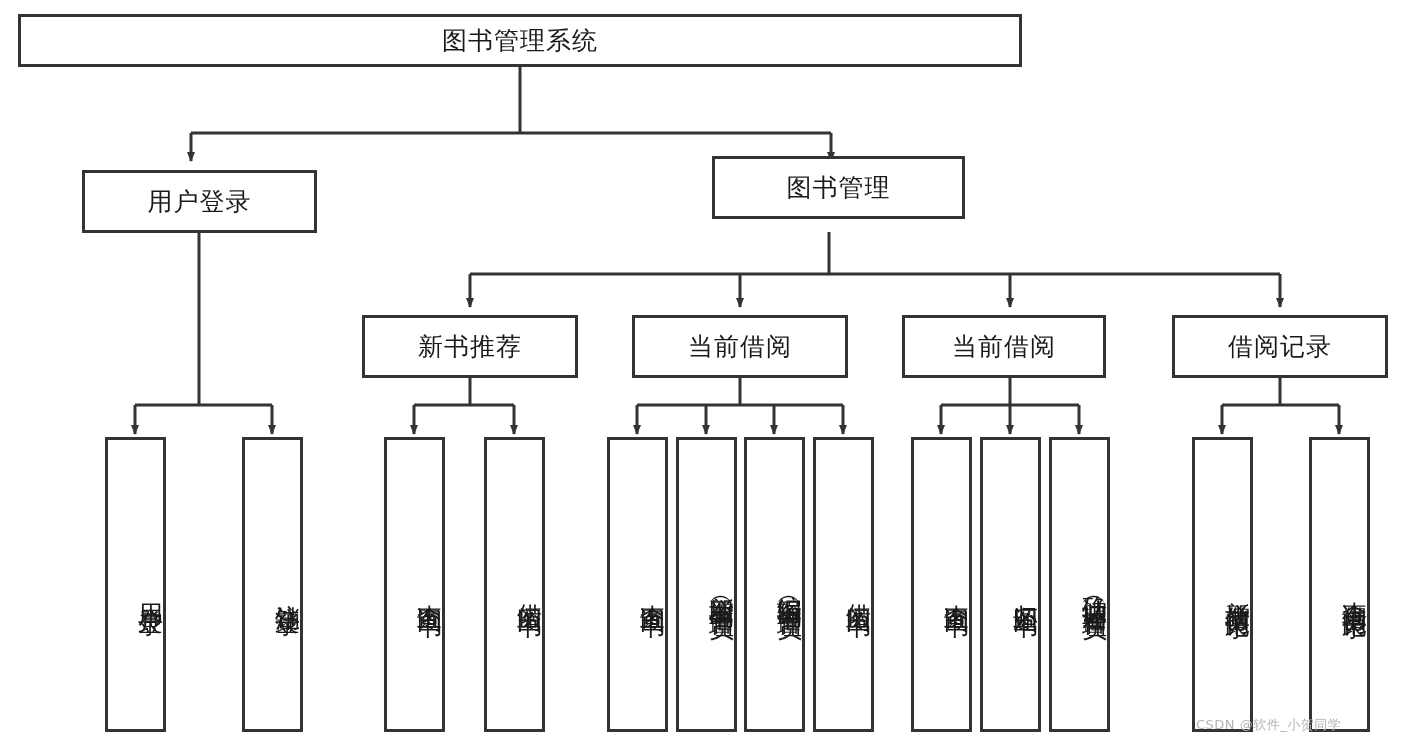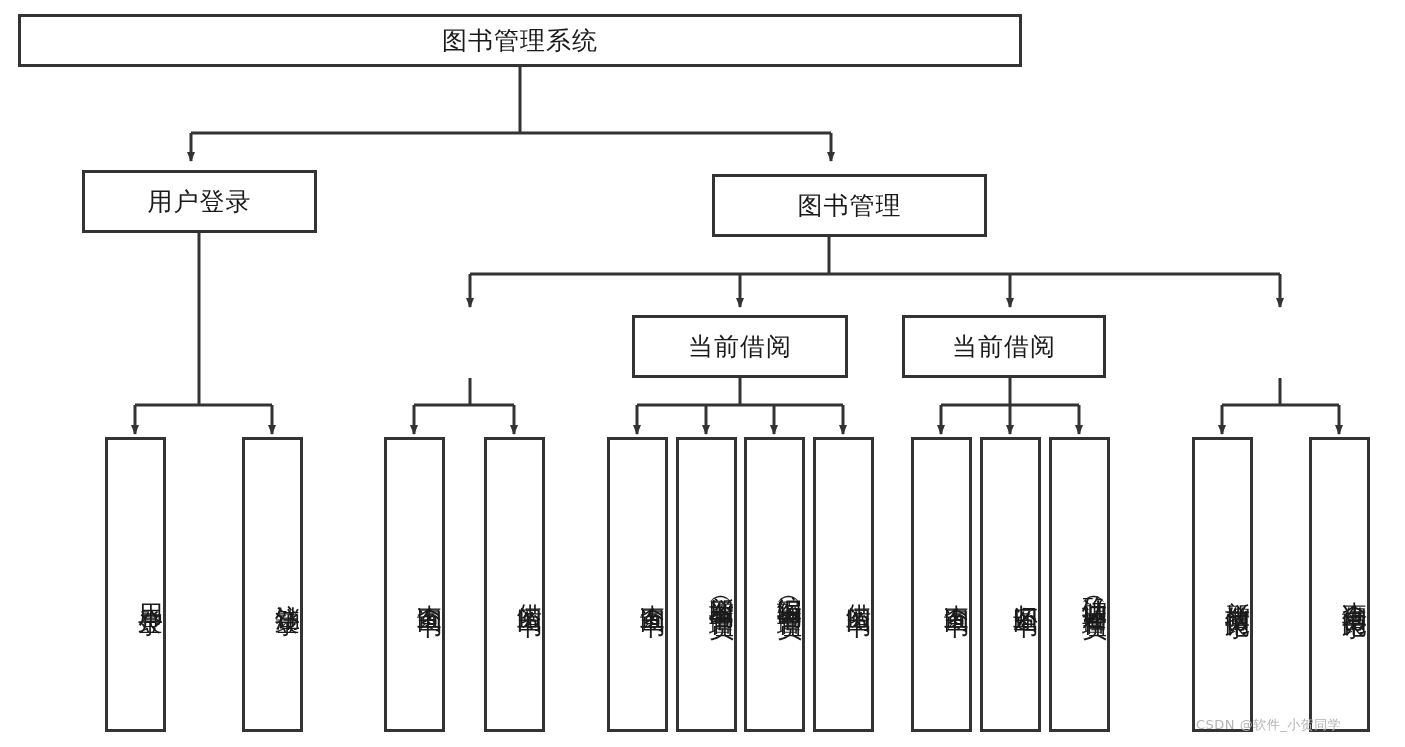--- a/index.html
+++ b/index.html
@@ -119,29 +119,35 @@
     <path d="M1339,405 L1339,434" stroke="#333333" stroke-width="3" fill="none" marker-end="url(#arrowhead)"></path>
   </svg>
 
   <div class="node horiz" style="left:18px; top:14px; width:1004px; height:53px;">
     <span class="label">图书管理系统</span>
   </div>
 
   <div class="node horiz" style="left:82px; top:170px; width:235px; height:63px;">
     <span class="label">用户登录</span>
   </div>
-  <div class="node horiz" style="left:712px; top:174px; width:275px; height:63px;">
+  <div class="node horiz" style="left:712px; top:156px; width:253px; height:63px;">
     <span class="label">图书管理</span>
   </div>
 
+  <div class="node horiz" style="left:362px; top:315px; width:216px; height:63px;">
+    <span class="label">新书推荐</span>
+  </div>
   <div class="node horiz" style="left:632px; top:315px; width:216px; height:63px;">
     <span class="label">当前借阅</span>
   </div>
   <div class="node horiz" style="left:902px; top:315px; width:204px; height:63px;">
     <span class="label">当前借阅</span>
+  </div>
+  <div class="node horiz" style="left:1172px; top:315px; width:216px; height:63px;">
+    <span class="label">借阅记录</span>
   </div>
 
   <div class="node vert" style="left:105px; top:437px; width:61px; height:295px;">
     <span class="label">用户登录</span>
   </div>
   <div class="node vert" style="left:242px; top:437px; width:61px; height:295px;">
     <span class="label">注销登录</span>
   </div>
 
   <div class="node vert" style="left:384px; top:437px; width:61px; height:295px;">

